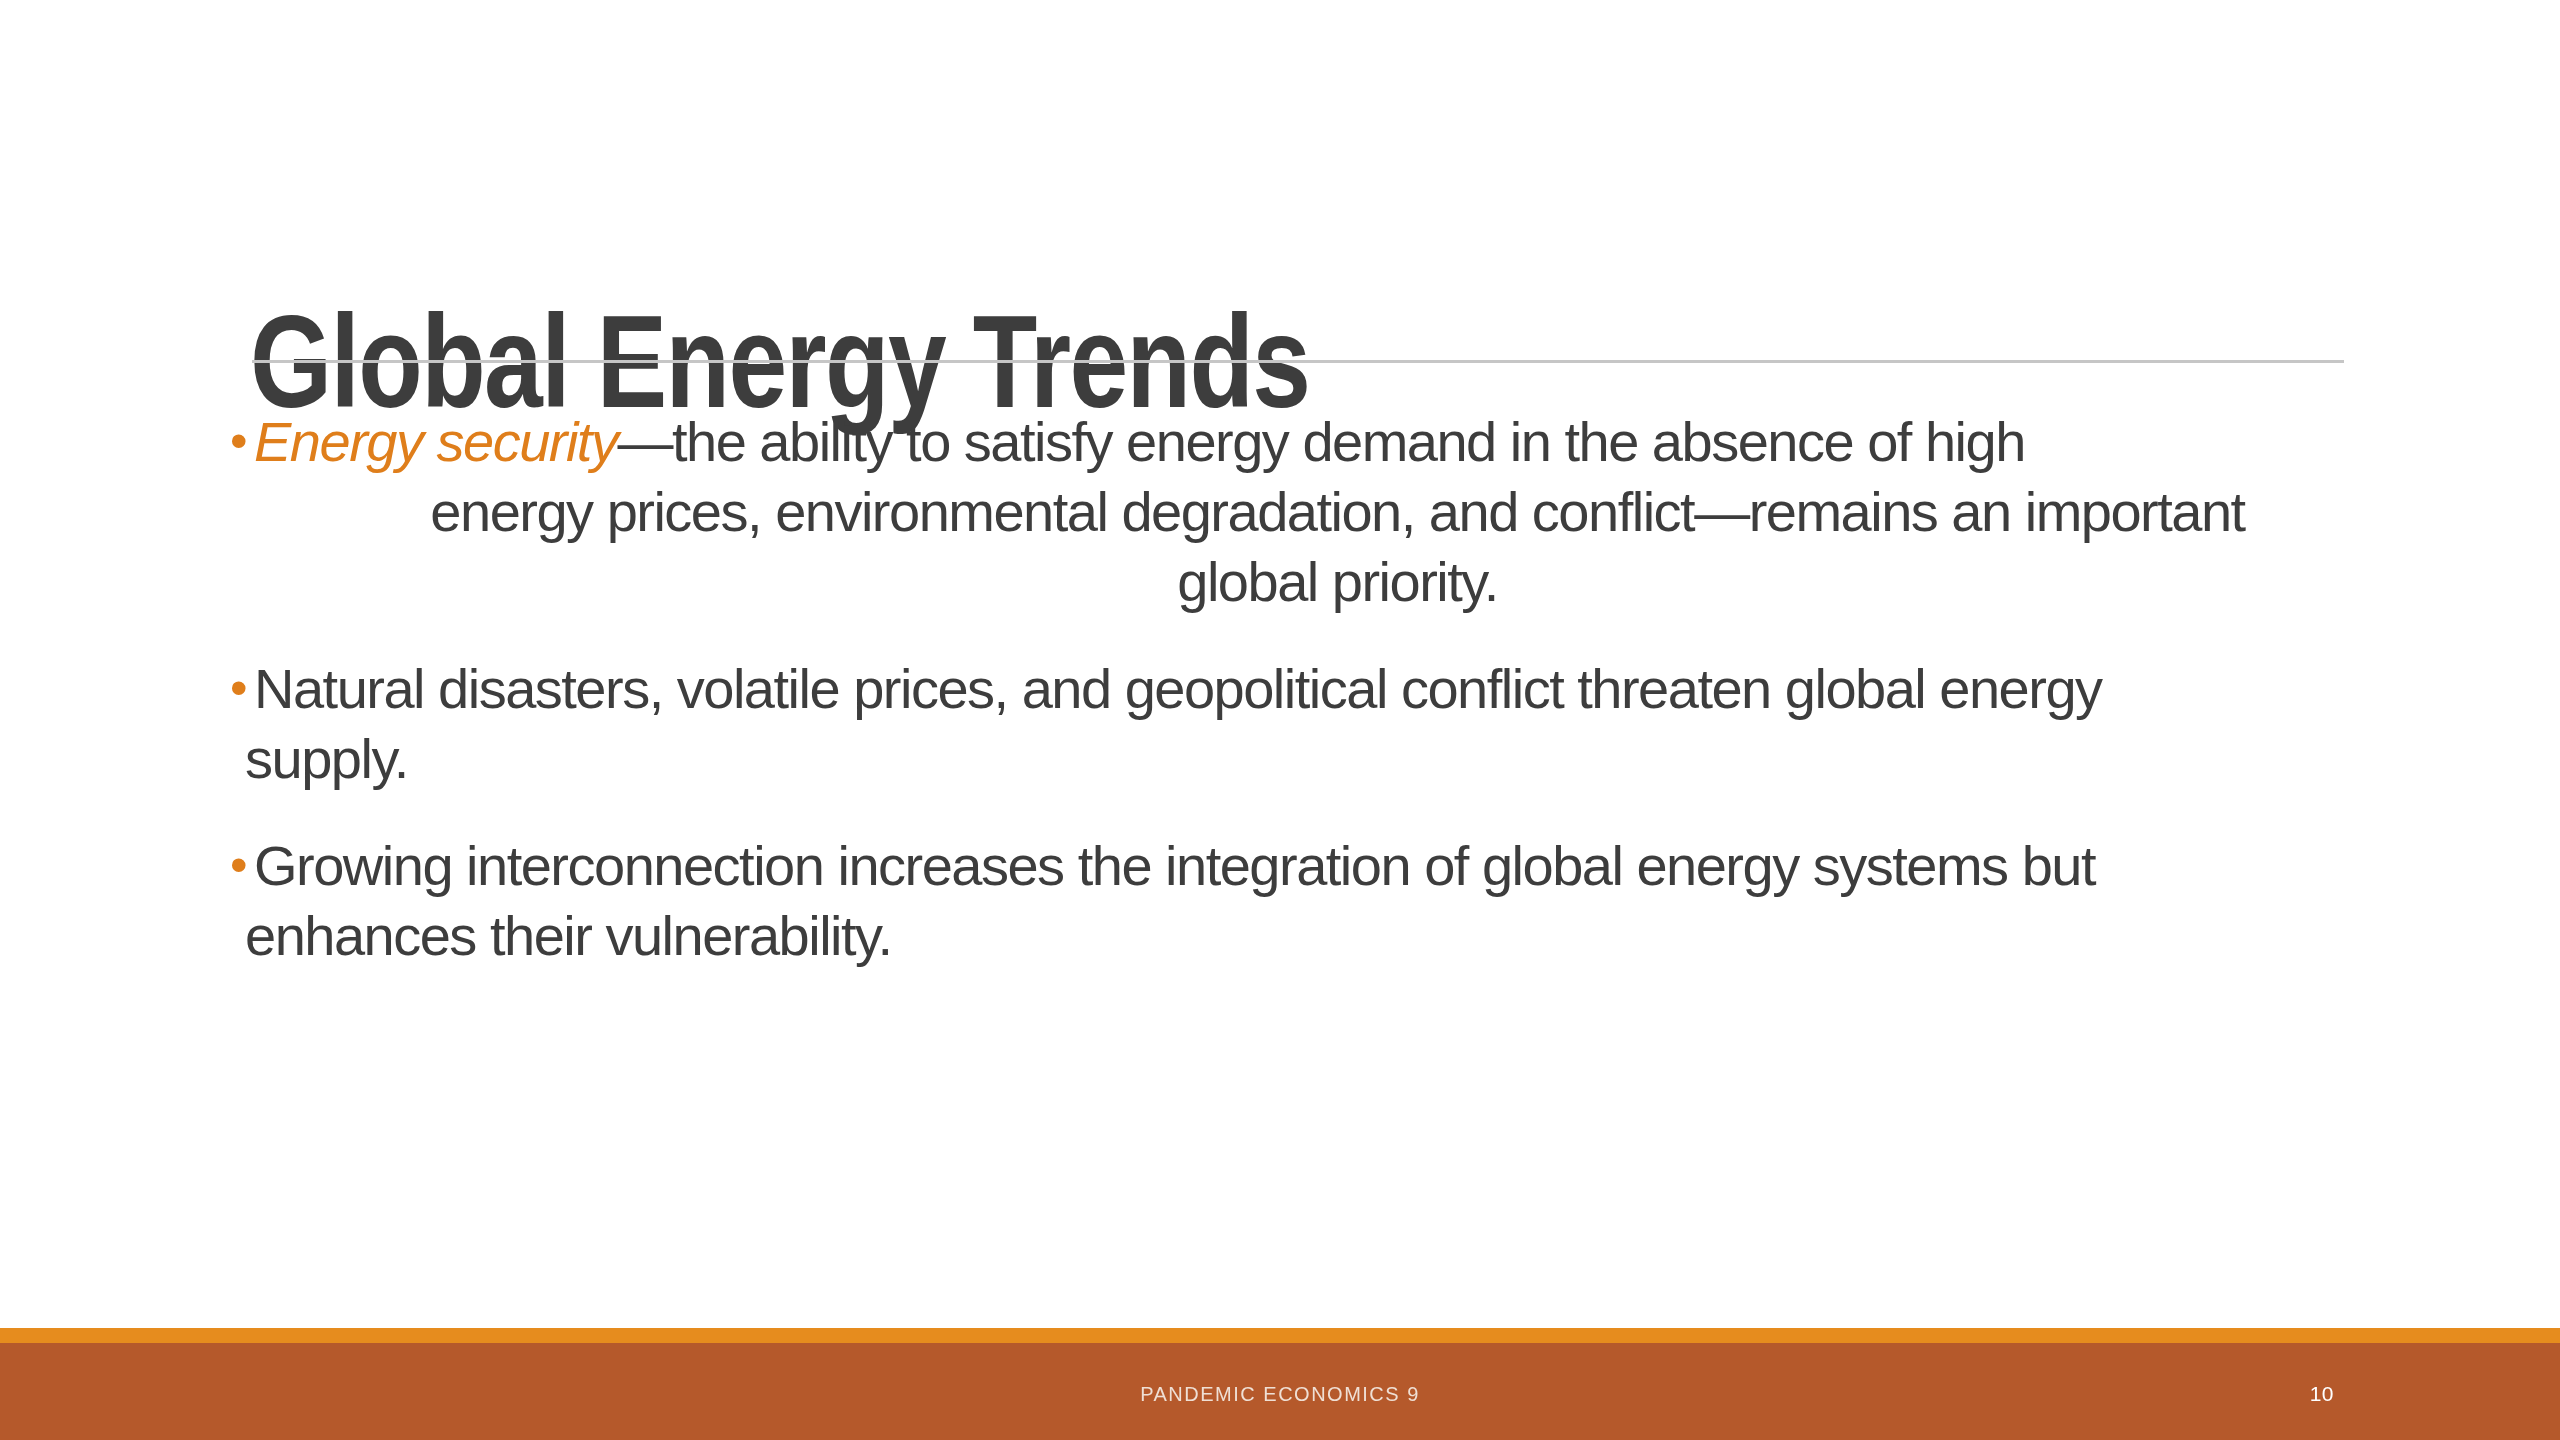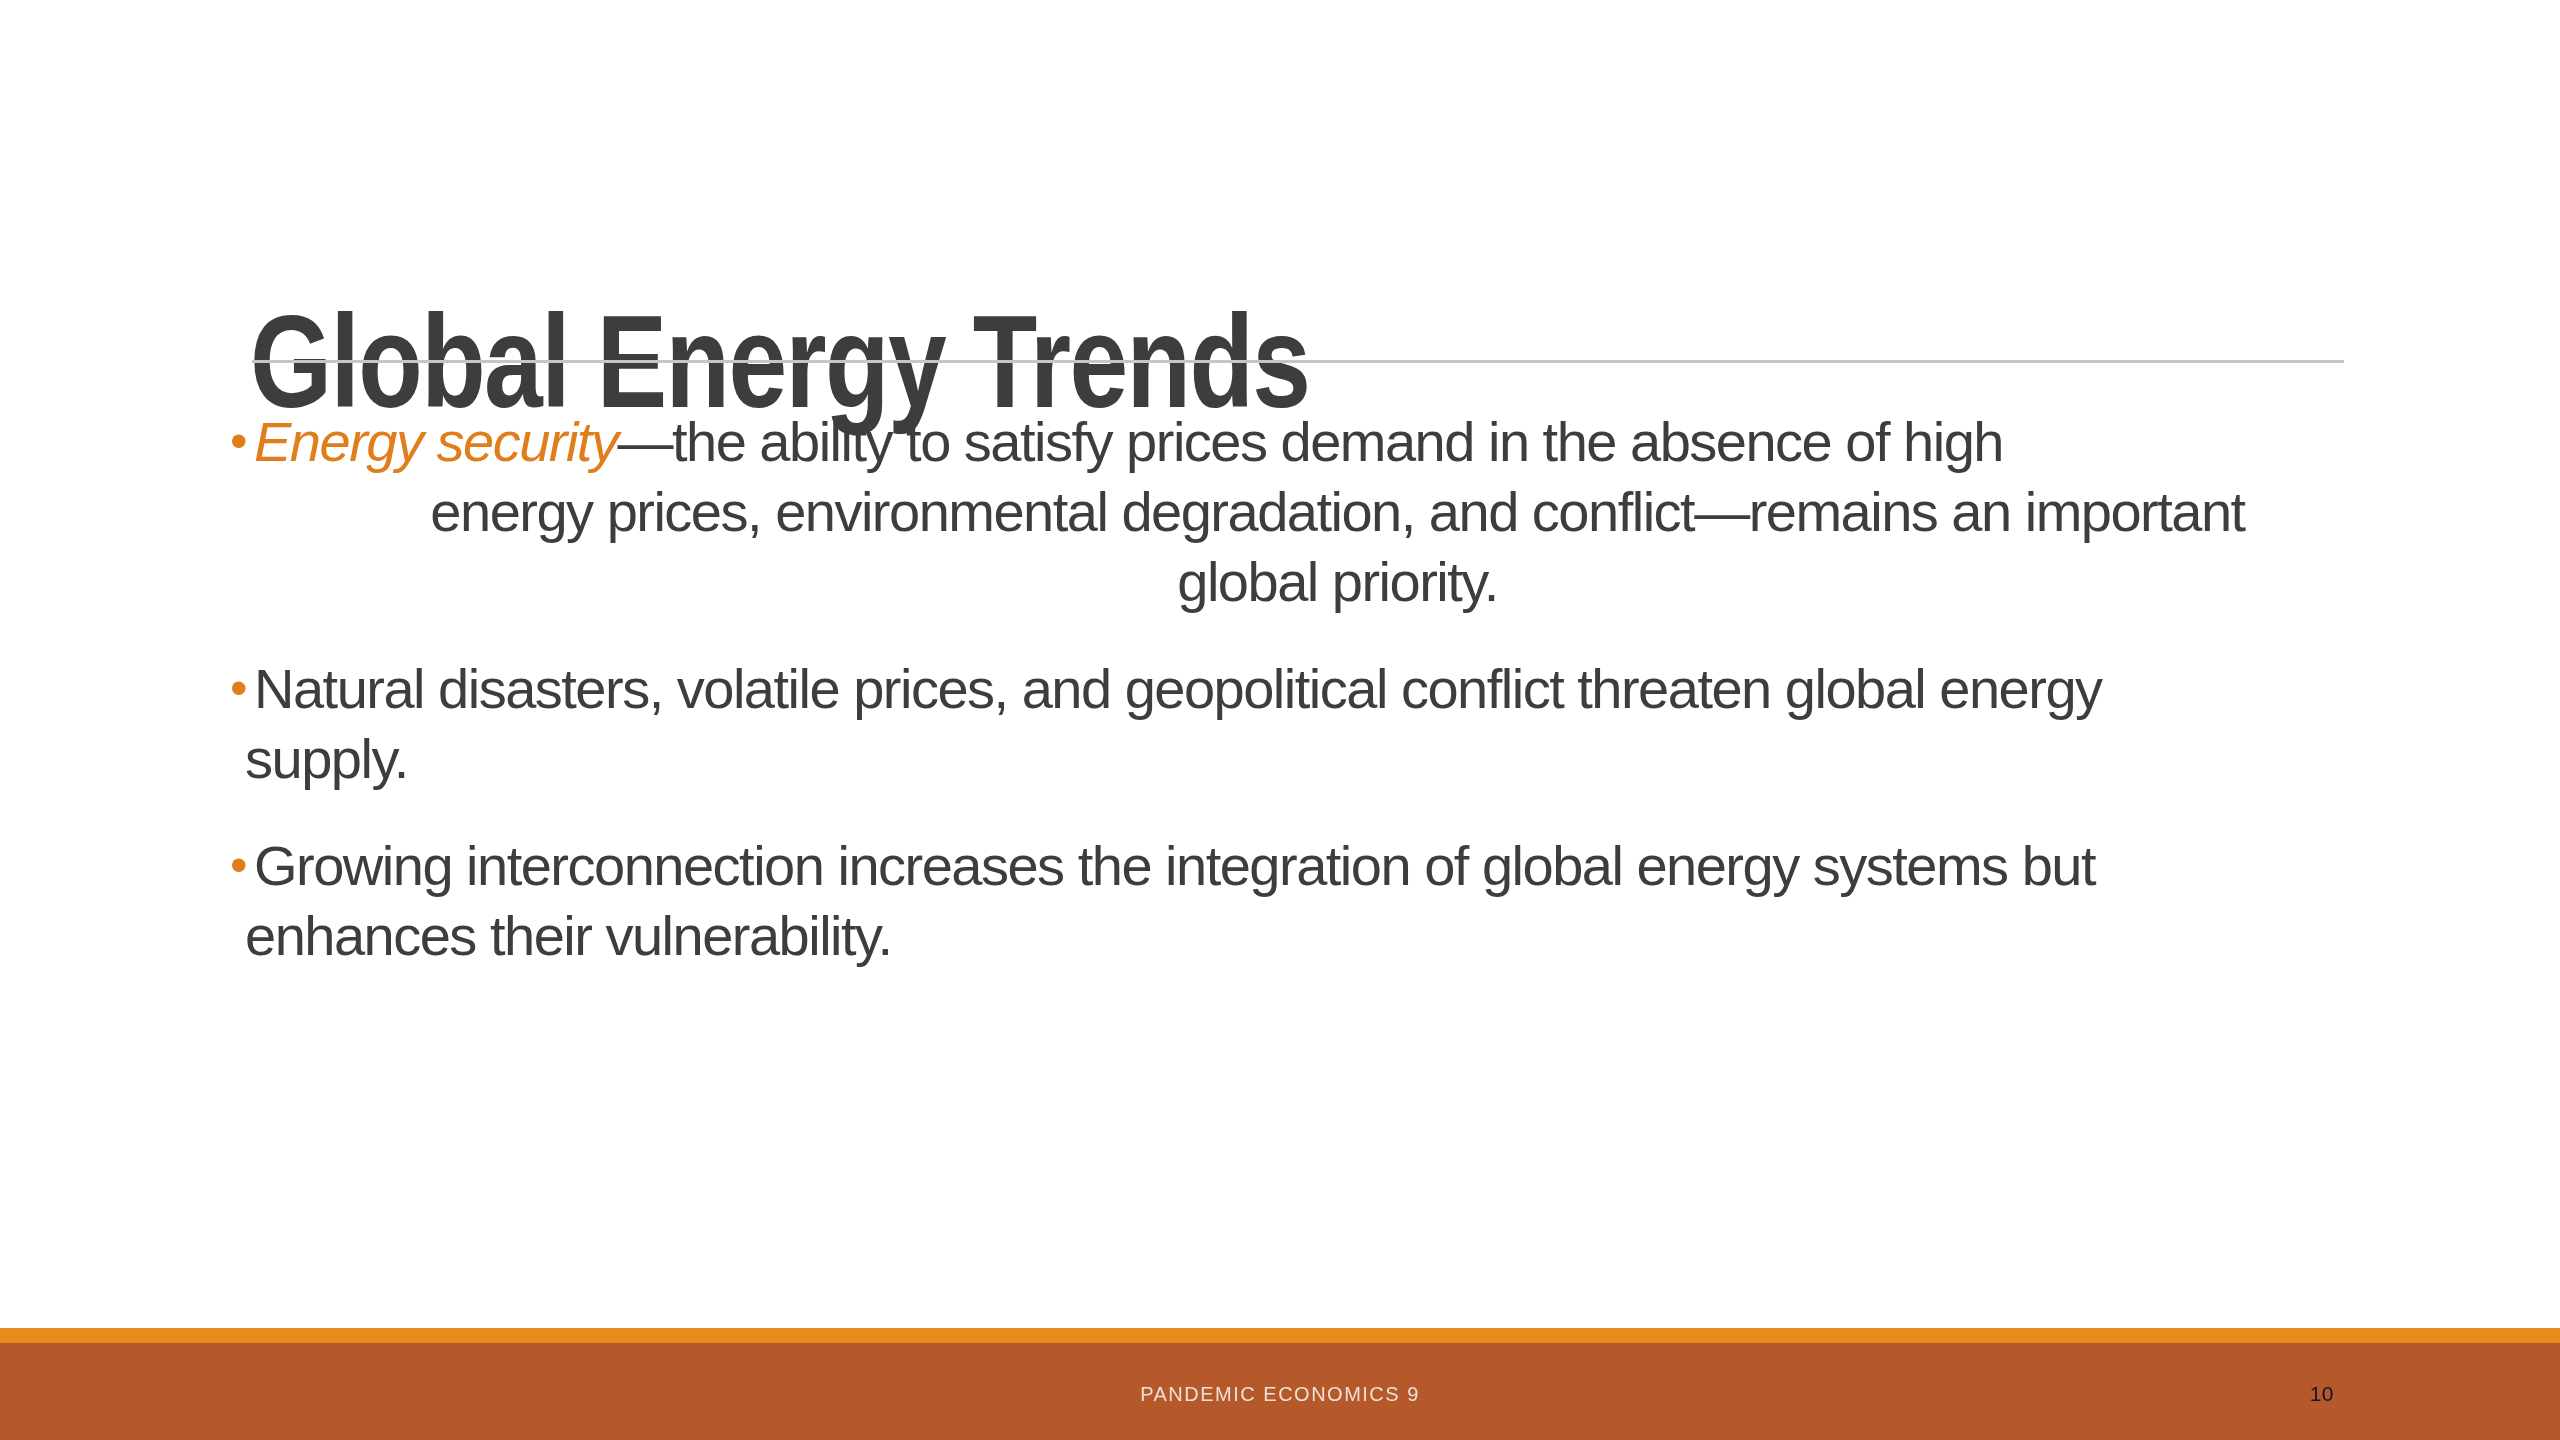--- a/index.html
+++ b/index.html
@@ -98,34 +98,34 @@
     font-size: 20px;
     letter-spacing: 1.5px;
     color: #efdfd4;
   }
   .slide-number {
     position: absolute;
     right: 226px;
     top: 39px;
     font-size: 21px;
     letter-spacing: 0.5px;
-    color: #0f172a;
+    color: #ffffff;
   }
 </style>
 </head>
 <body>
 
 <div class="slide">
 
   <h1 class="slide-title">Global Energy Trends</h1>
 
   <div class="title-rule"></div>
 
   <ul class="bullet-list">
-    <li class="bullet-item"><span class="bullet-dot">•</span><span class="bullet-lead">Energy security</span><span>—the ability to satisfy prices demand in the absence of high</span><span class="bullet-cont">energy prices, environmental degradation, and conflict—remains an important
+    <li class="bullet-item"><span class="bullet-dot">•</span><span class="bullet-lead">Energy security</span><span>—the ability to satisfy energy demand in the absence of high</span><span class="bullet-cont">energy prices, environmental degradation, and conflict—remains an important
 global priority.</span></li>
     <li class="bullet-item"><span class="bullet-dot">•</span><span>Natural disasters, volatile prices, and geopolitical conflict threaten global energy
 supply.</span></li>
     <li class="bullet-item"><span class="bullet-dot">•</span><span>Growing interconnection increases the integration of global energy systems but
 enhances their vulnerability.</span></li>
   </ul>
 
   <div class="footer-accent-bar"></div>
 
   <div class="footer-band">

